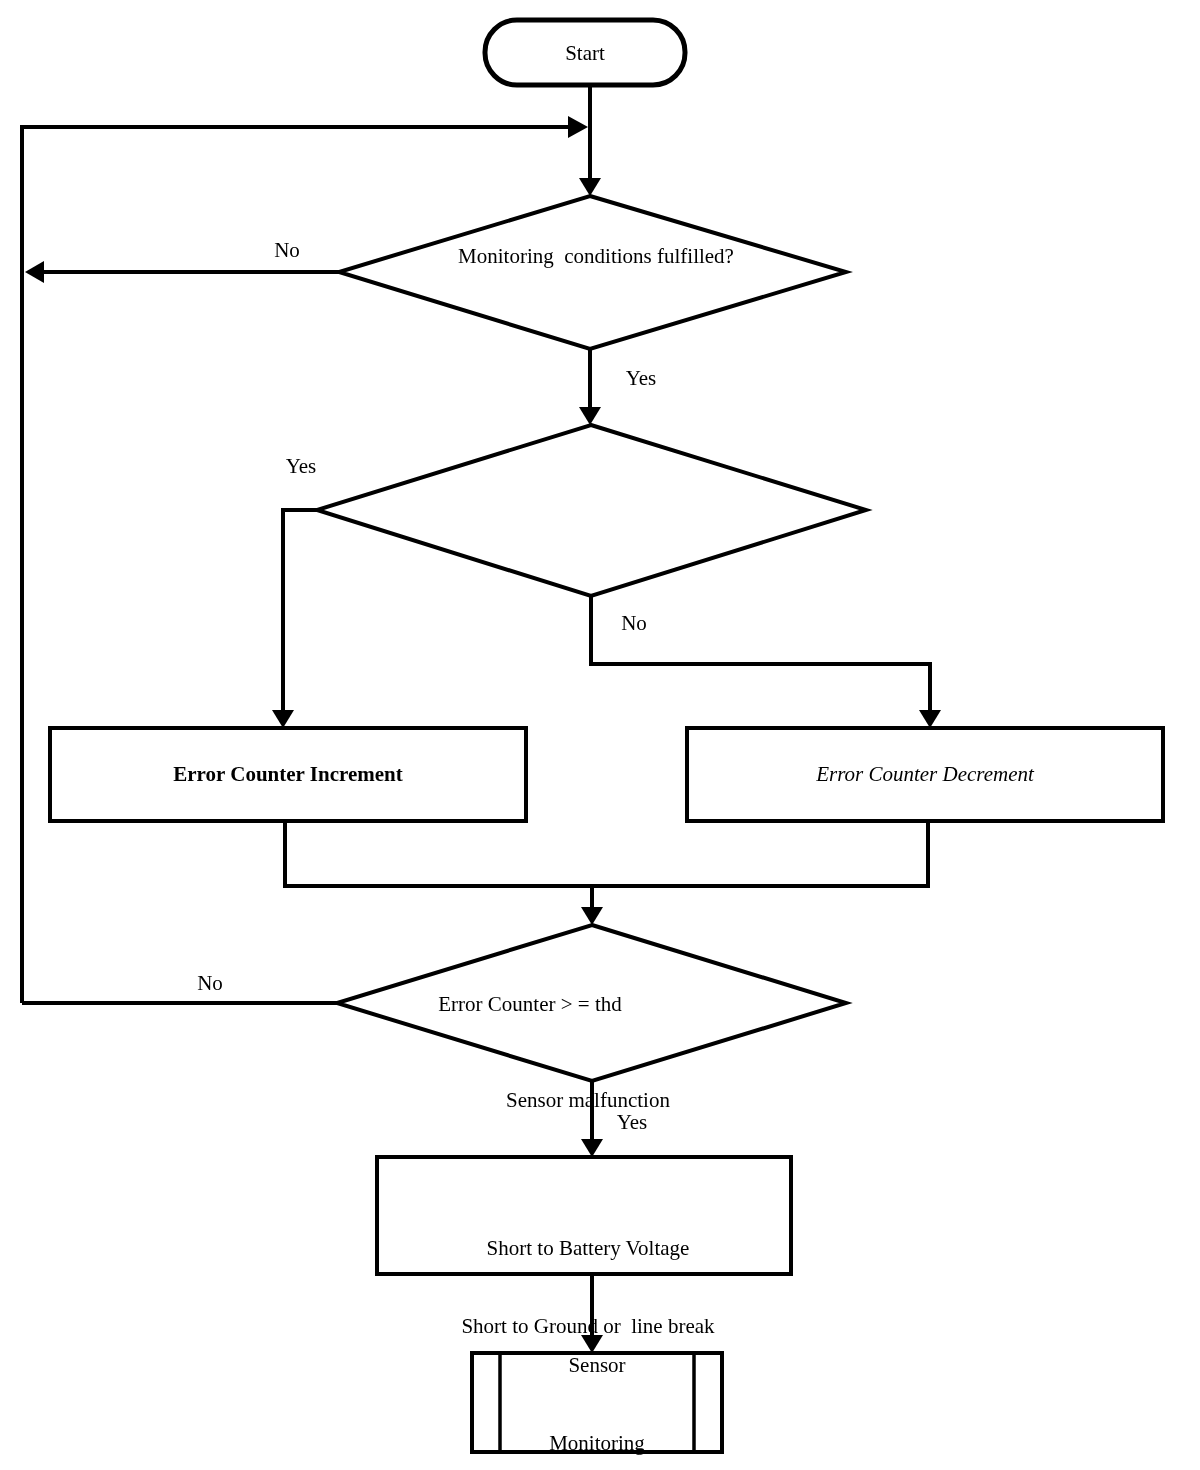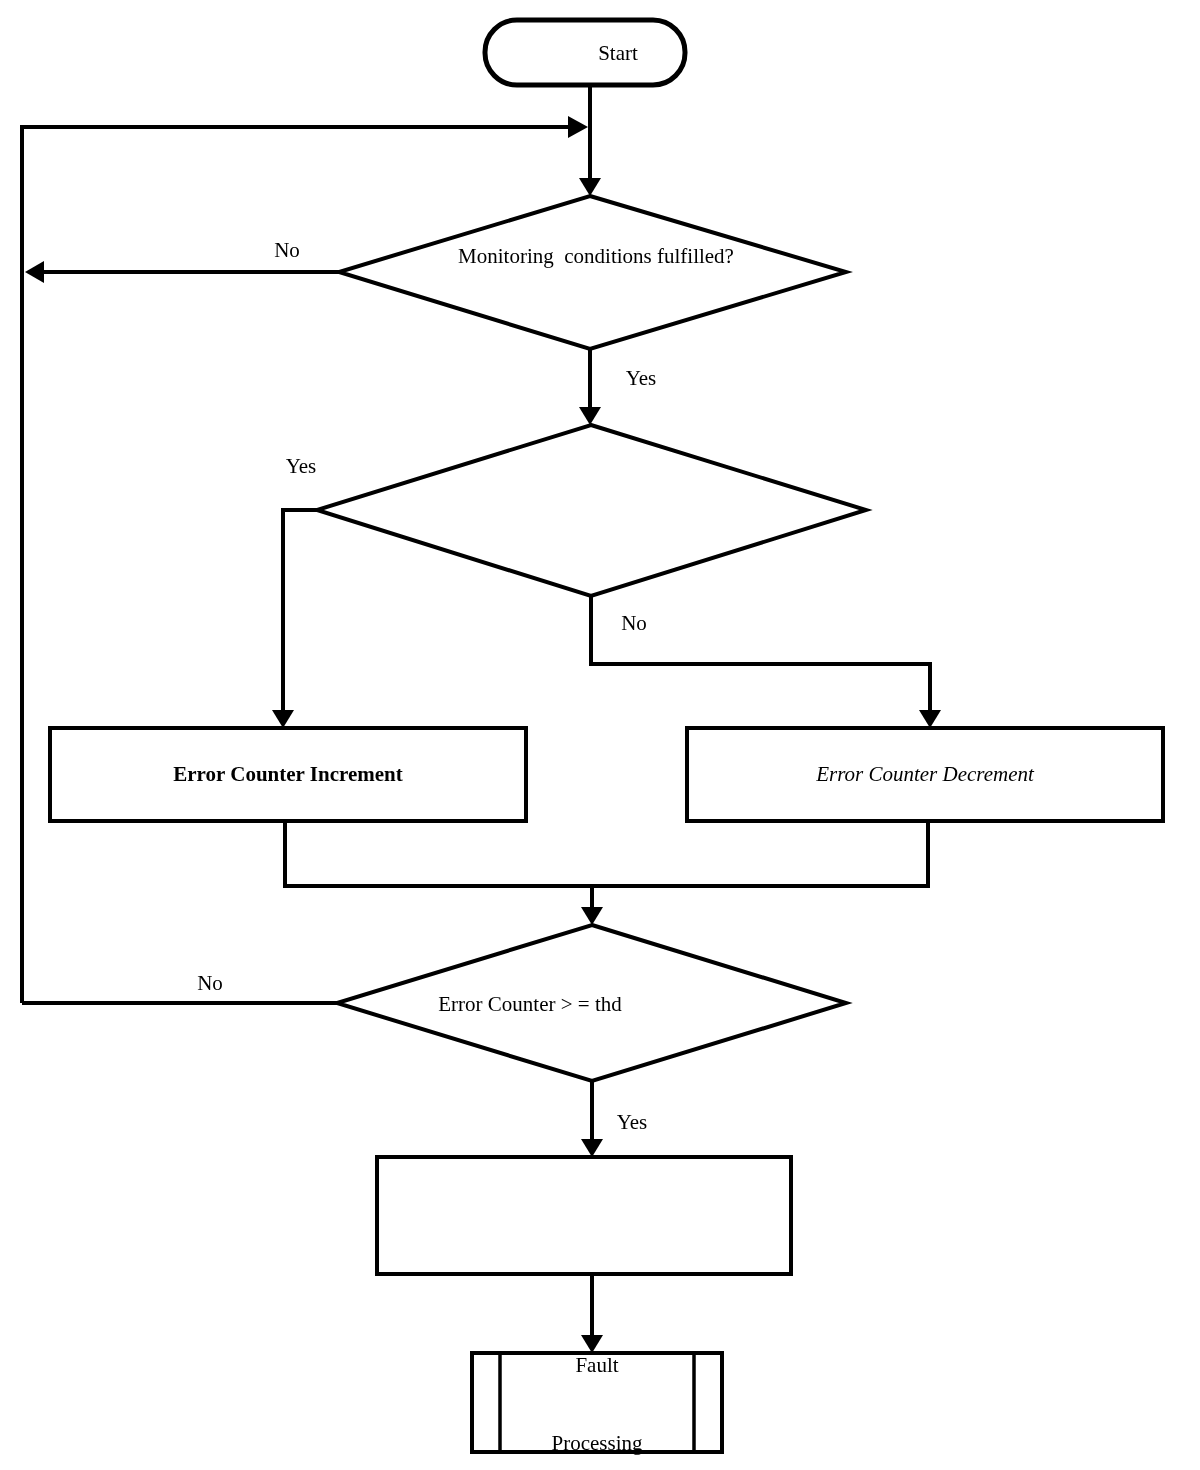--- a/index.html
+++ b/index.html
@@ -70,21 +70,21 @@
 
     <polygon class="shape" points="592,925 846,1003 592,1081 337,1003" stroke-width="4"></polygon>
 
     <rect class="shape" x="377" y="1157" width="414" height="117" stroke-width="4"></rect>
 
     <rect class="shape" x="472" y="1353" width="250" height="99" stroke-width="4"></rect>
     <line x1="500" y1="1355" x2="500" y2="1450" stroke="#000" stroke-width="3.5"></line>
     <line x1="694" y1="1355" x2="694" y2="1450" stroke="#000" stroke-width="3.5"></line>
   </svg>
 
-  <div class="lbl" style="left:585px; top:53px;margin-left:33px;">Start</div>
+  <div class="lbl" style="left:585px; top:53px;">Start</div>
 
   <div class="lbl" style="left:596px; top:256px;">Monitoring  conditions fulfilled?</div>
 
   <div class="lbl" style="left:287px; top:250px;">No</div>
 
   <div class="lbl" style="left:641px; top:378px;">Yes</div>
 
 
   <div class="lbl" style="left:301px; top:466px;">Yes</div>
 
@@ -93,19 +93,25 @@
   <div class="lbl" style="left:288px; top:774px;font-weight:bold;">Error Counter Increment</div>
 
   <div class="lbl" style="left:925px; top:774px;font-style:italic;">Error Counter Decrement</div>
 
   <div class="lbl" style="left:530px; top:1004px;">Error Counter &gt; = thd</div>
 
   <div class="lbl" style="left:210px; top:983px;">No</div>
 
   <div class="lbl" style="left:632px; top:1122px;">Yes</div>
 
+  <div class="lbl" style="left:588px; top:1213px;">
+    <div>Sensor malfunction</div>
+    <div class="gap"></div>
+    <div>Short to Battery Voltage</div>
+    <div>Short to Ground or  line break</div>
+  </div>
 
   <div class="lbl" style="left:597px; top:1404px;">
-    <div>Fault</div>
-    <div>Processing</div>
+    <div>Sensor</div>
+    <div>Monitoring</div>
   </div>
 
 </div>
 
 </body></html>

